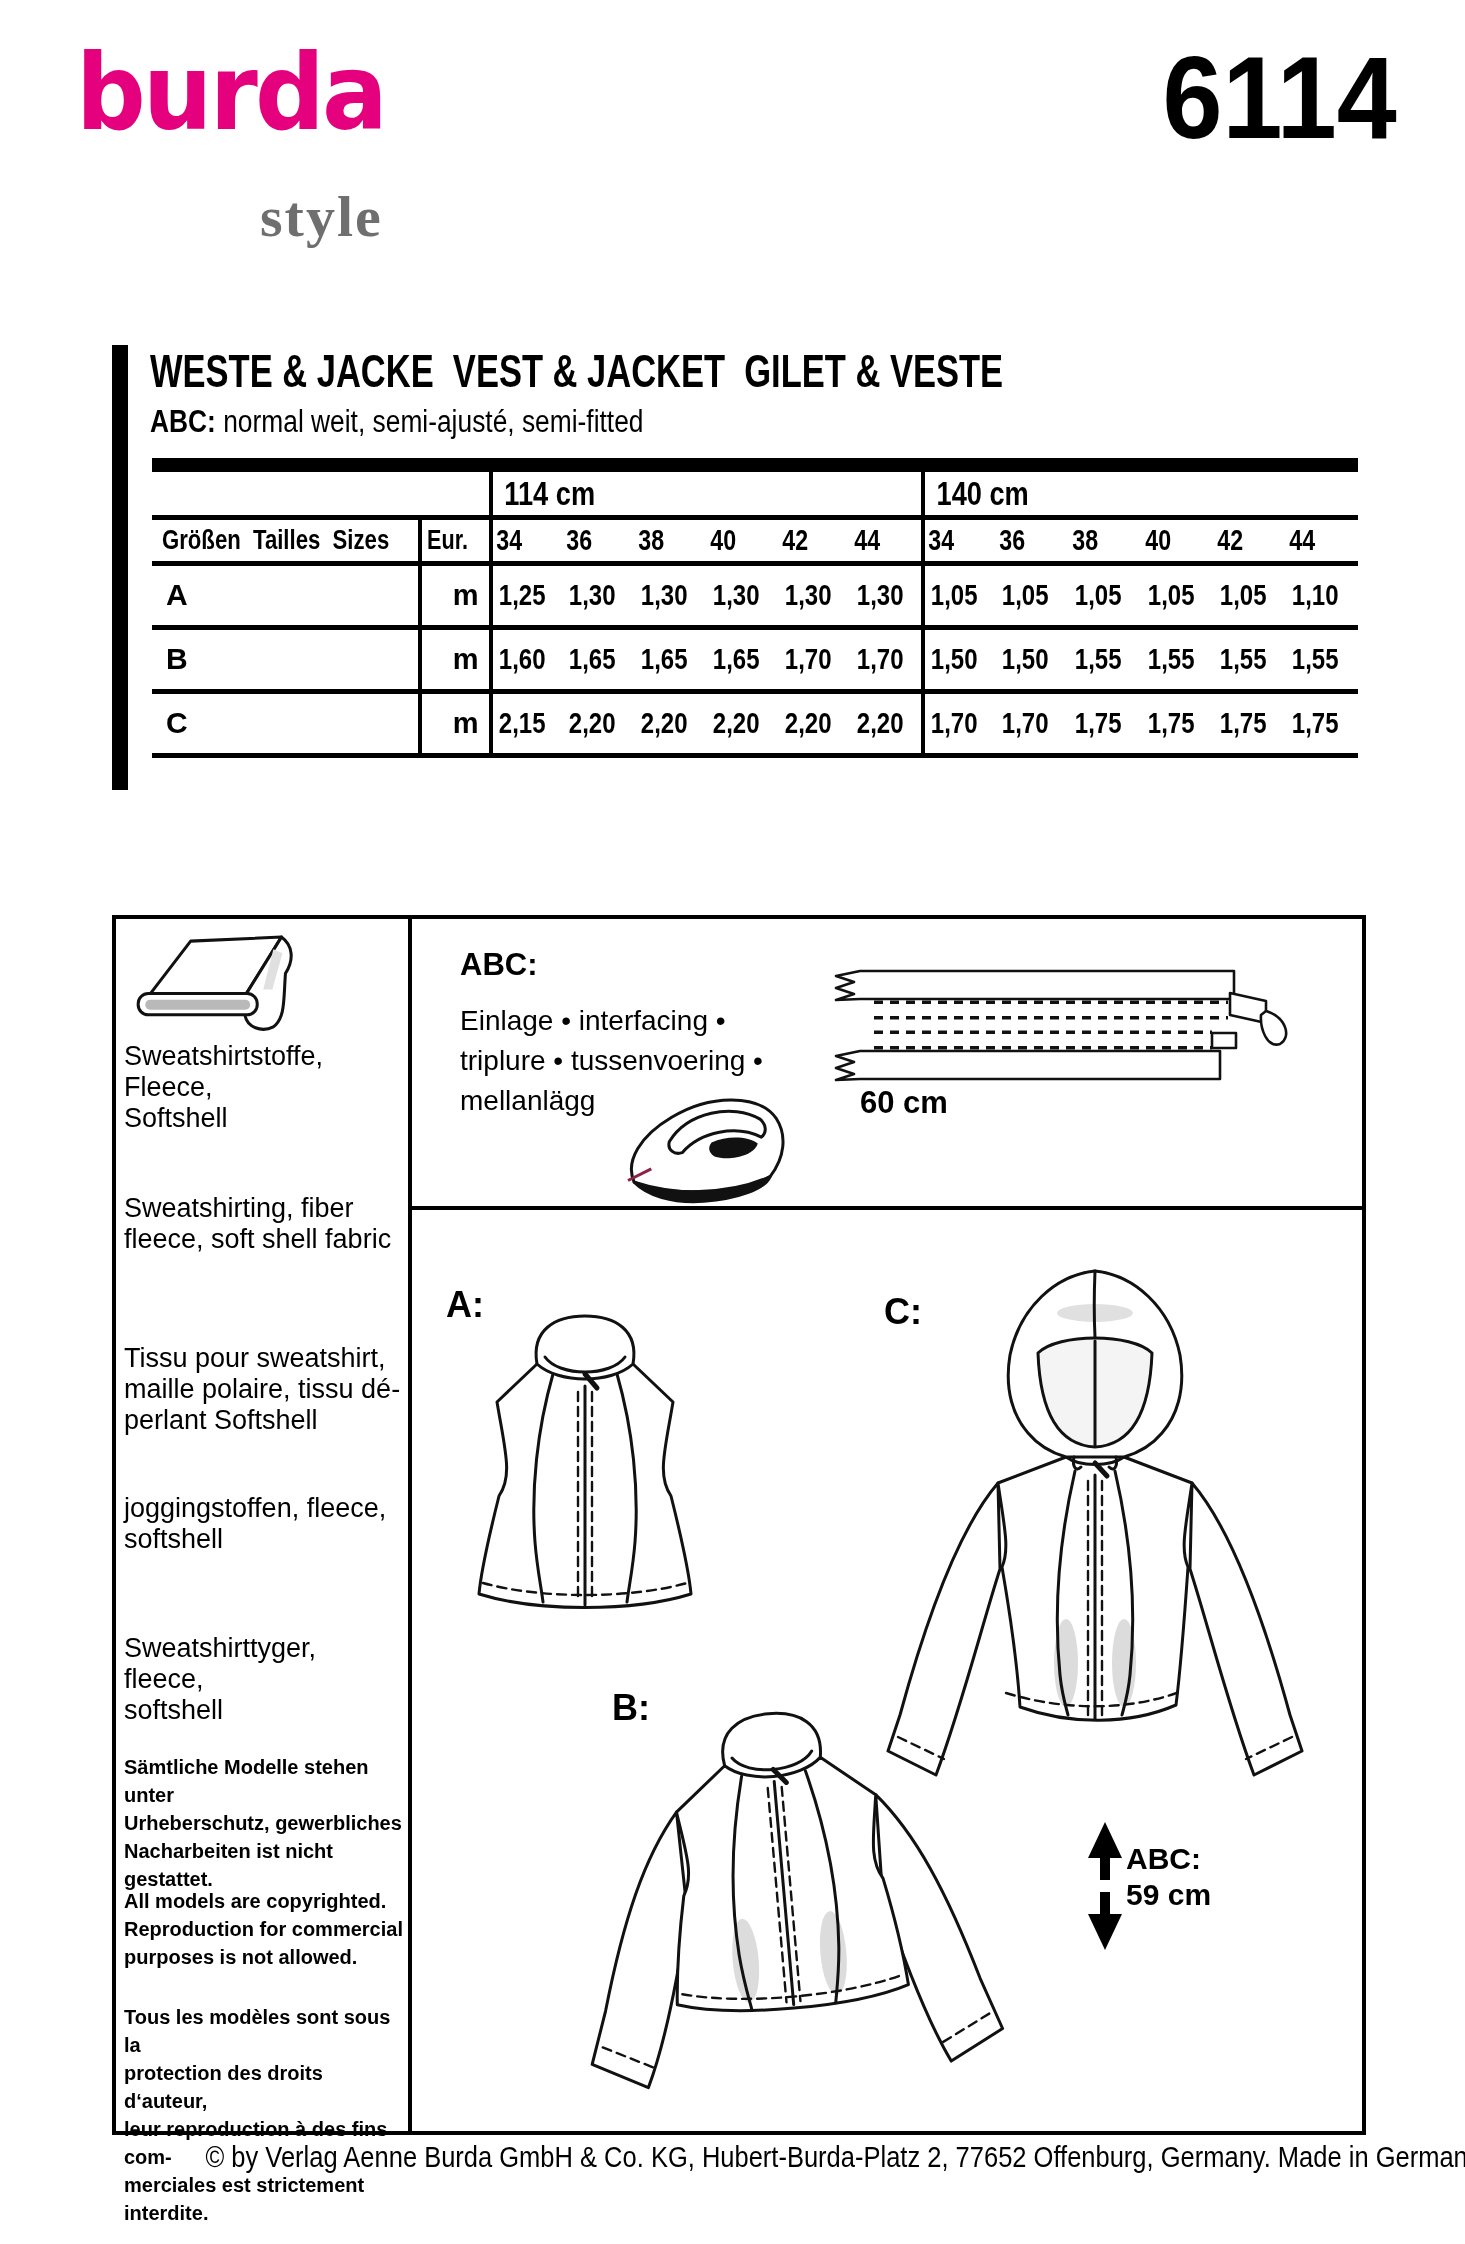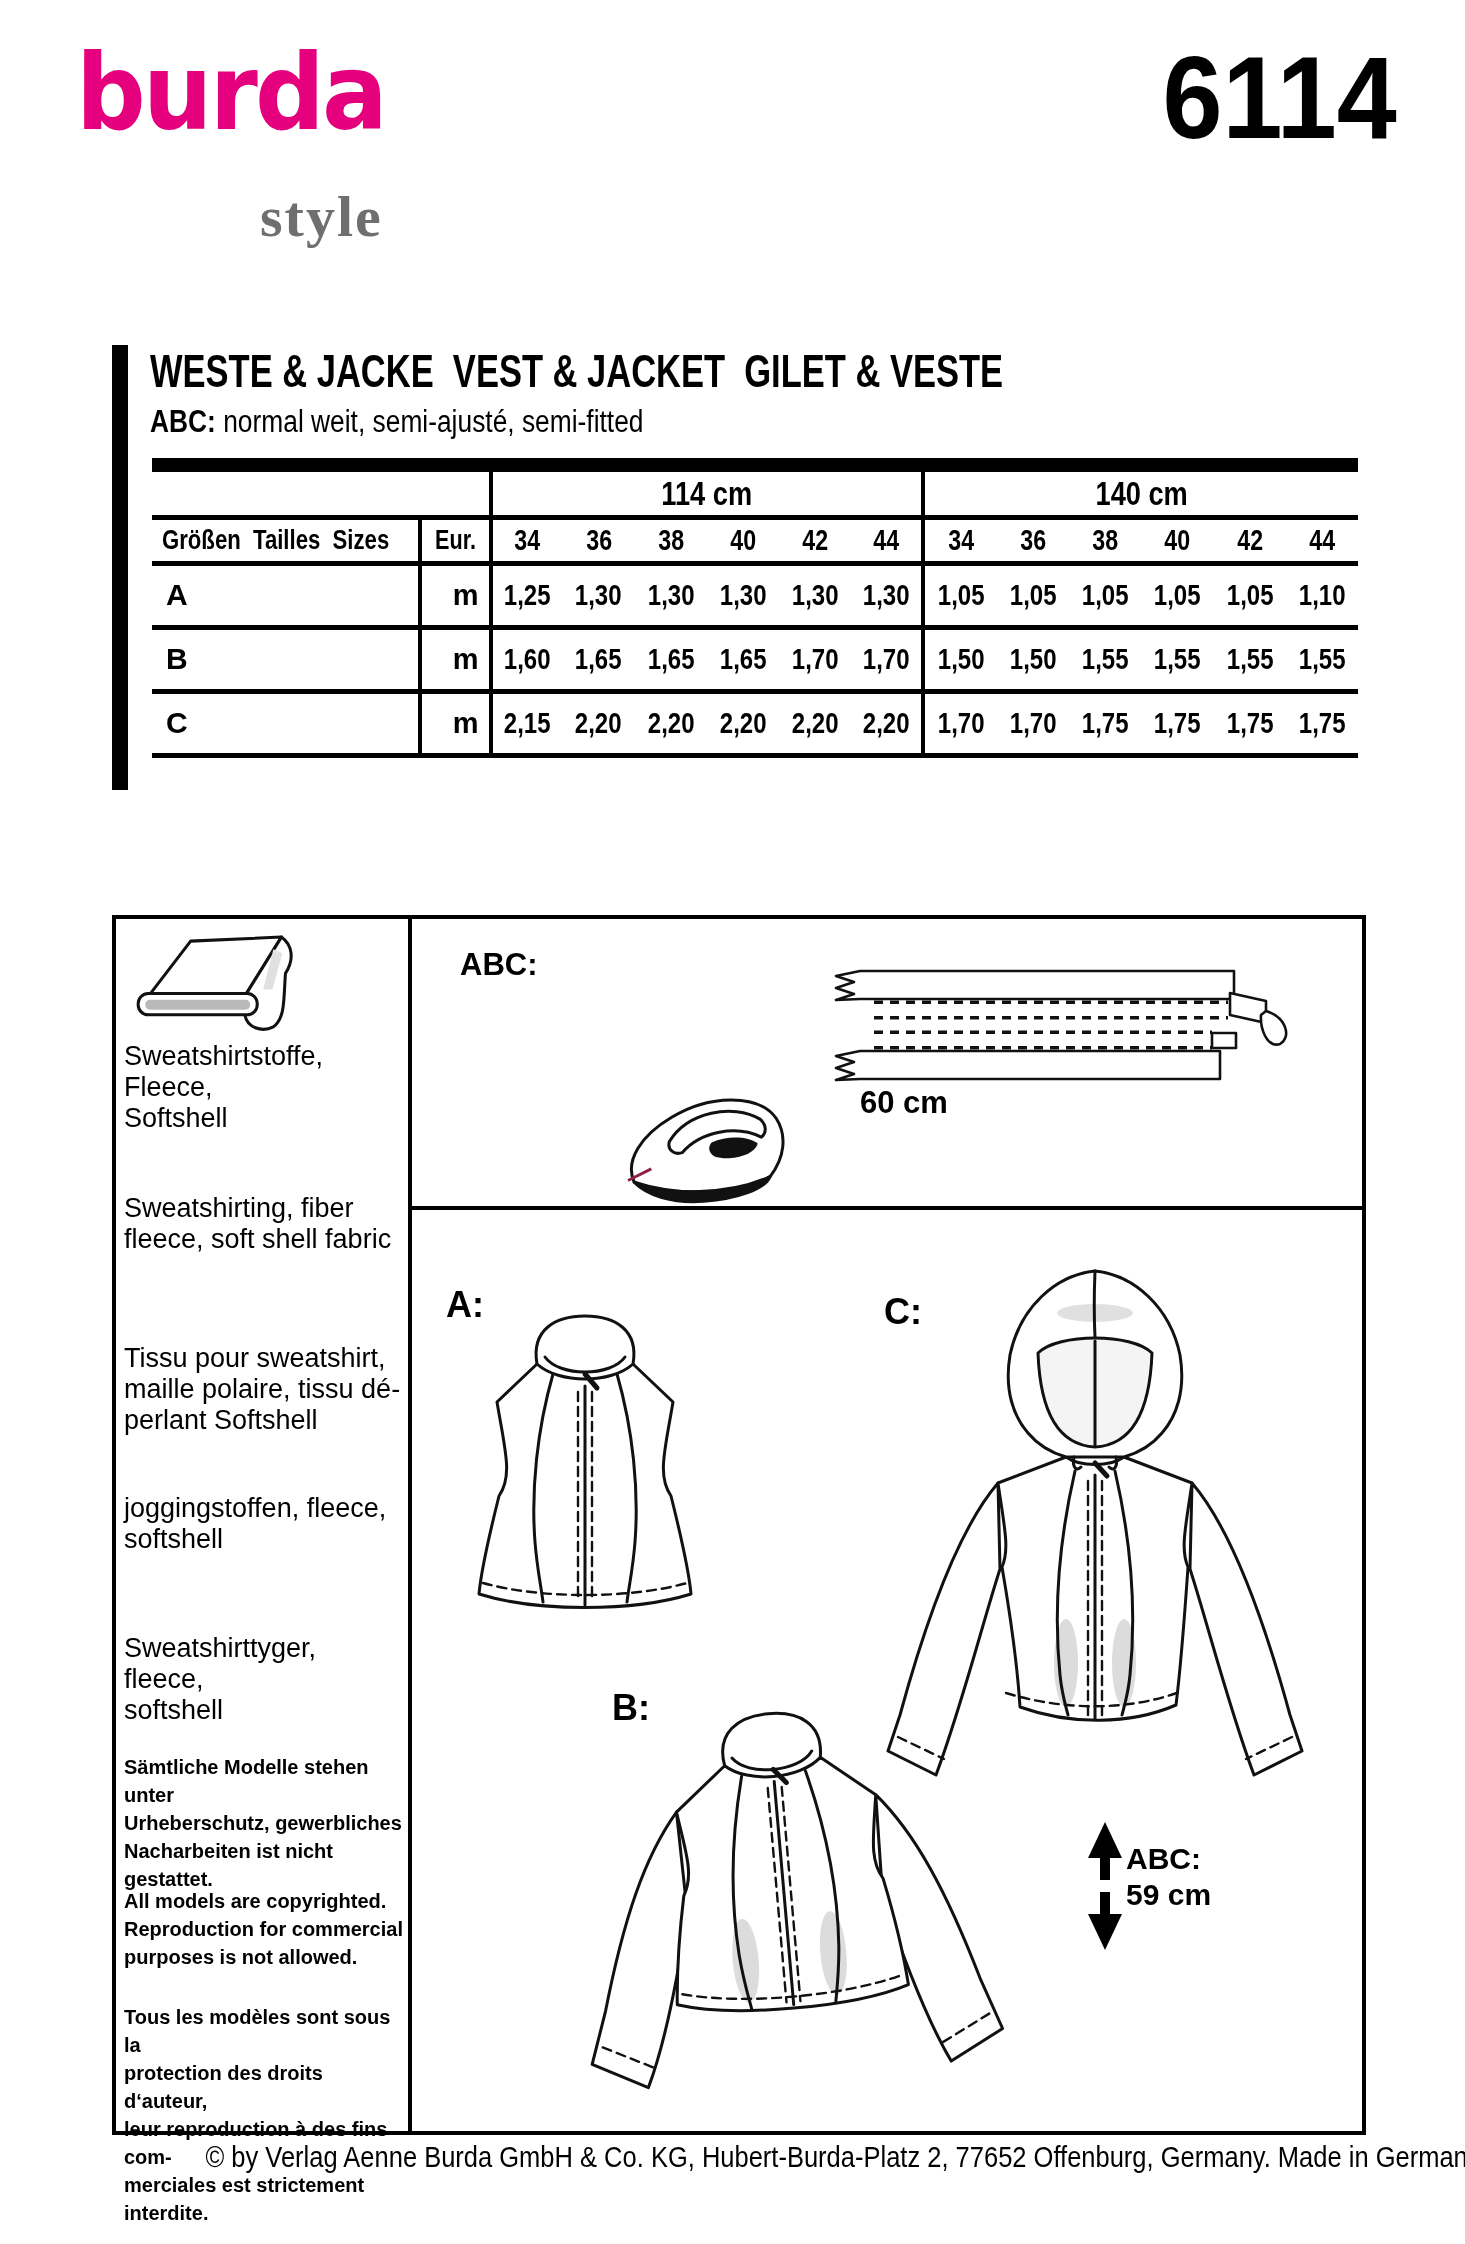--- a/index.html
+++ b/index.html
@@ -16,21 +16,21 @@
                   transform:scaleX(.93);transform-origin:right top;}
   .accent-bar{left:112px;top:345px;width:16px;height:445px;background:#000;}
   .title{left:150px;top:346px;font-weight:bold;font-size:46px;white-space:pre;
          transform:scaleX(.75);transform-origin:left top;line-height:1.1;}
   .subtitle{left:150px;top:404px;font-size:31px;transform:scaleX(.85);
             transform-origin:left top;white-space:pre;}
   .subtitle b{font-weight:bold;}
   
   table.fab{position:absolute;left:152px;top:458px;width:1206px;border-collapse:collapse;
             table-layout:fixed;border-top:14px solid #000;font-weight:bold;}
-  table.fab td{padding:0;border-bottom:5px solid #000;vertical-align:middle;text-align:center;}
+  table.fab td{padding:0;border-bottom:5px solid #000;vertical-align:middle;}
   td.bR{border-right:4px solid #000;}
   tr.rGroup{height:52px;} tr.rSizes{height:46px;} tr.rData{height:64px;}
   .gh{font-size:34px;} .sz{font-size:29px;} .val{font-size:30px;margin-left:36px;}
   .lblCell{text-align:center;padding-left:10px !important;font-size:27px;white-space:pre;}
   .eurCell{font-size:27px;}
   .rowLbl{text-align:left !important;padding-left:14px !important;font-size:30px;}
   .unitCell{text-align:right !important;padding-right:10px !important;font-size:29px;}
   .cx{display:inline-block;transform:scaleX(.8);}
   .cxl{display:inline-block;transform:scaleX(.82);transform-origin:left;}
   
@@ -181,20 +181,23 @@
 Nacharbeiten ist nicht gestattet.</div>
     <div class="cpy" style="top:968px">All models are copyrighted.
 Reproduction for commercial
 purposes is not allowed.</div>
     <div class="cpy" style="top:1084px">Tous les modèles sont sous la
 protection des droits d‘auteur,
 leur reproduction à des fins com-
 merciales est strictement interdite.</div>
 
     <div class="notion-label">ABC:</div>
+    <div class="notion-lines">Einlage • interfacing •
+triplure • tussenvoering •
+mellanlägg</div>
 
     <svg class="abs" style="left:500px;top:160px" width="185" height="128" viewBox="0 0 185 128">
       <g transform="rotate(-4 90 70)" stroke="#111" stroke-width="3" stroke-linejoin="round" fill="#fff">
         <path d="M16,98 C8,76 26,52 58,36 C96,16 146,18 162,44 C172,62 168,84 152,102 C110,118 48,114 16,98 Z"></path>
         <path d="M16,98 C60,116 120,118 152,102 C146,114 118,122 84,122 C52,122 28,112 16,98 Z" fill="#111"></path>
         <path d="M54,60 C74,32 120,26 146,44 C152,50 152,58 146,62 C122,48 86,52 66,72 C58,74 51,68 54,60 Z"></path>
         <path d="M96,64 C112,58 132,60 142,68 C138,80 112,84 98,78 C92,74 92,68 96,64 Z" fill="#111" stroke="none"></path>
         <line x1="10" y1="96" x2="34" y2="86" stroke="#8d2146"></line>
       </g>
     </svg>

